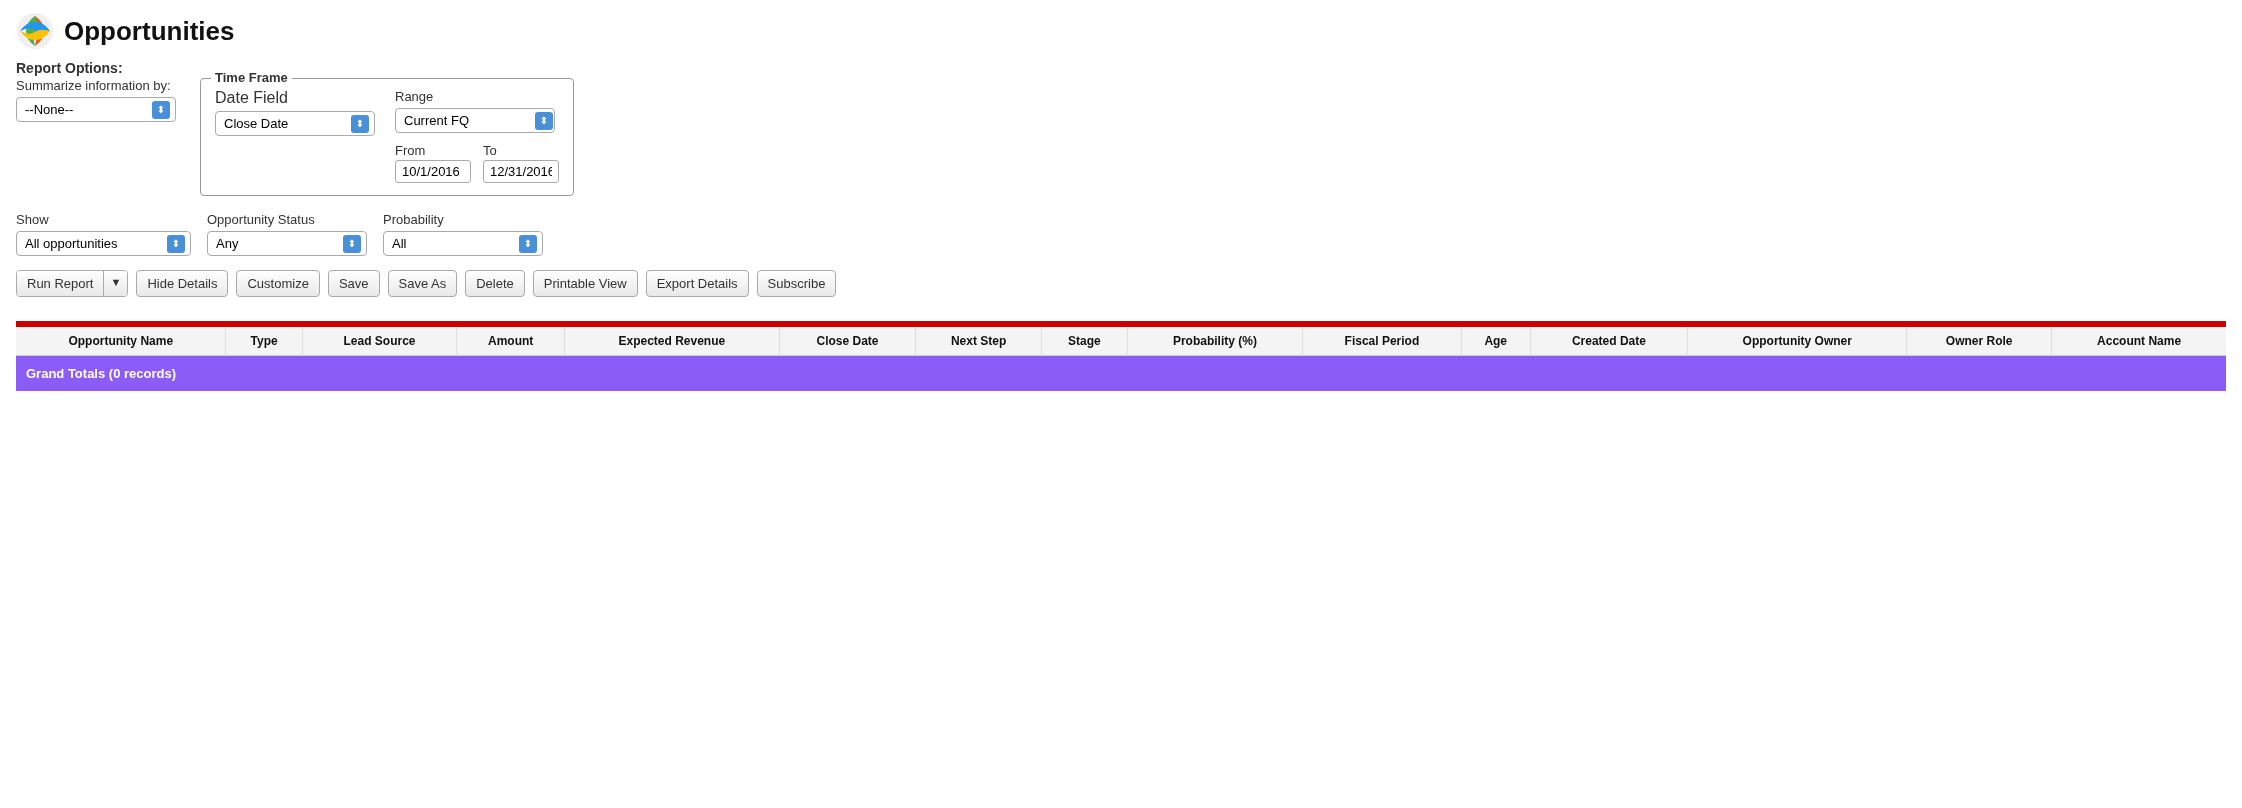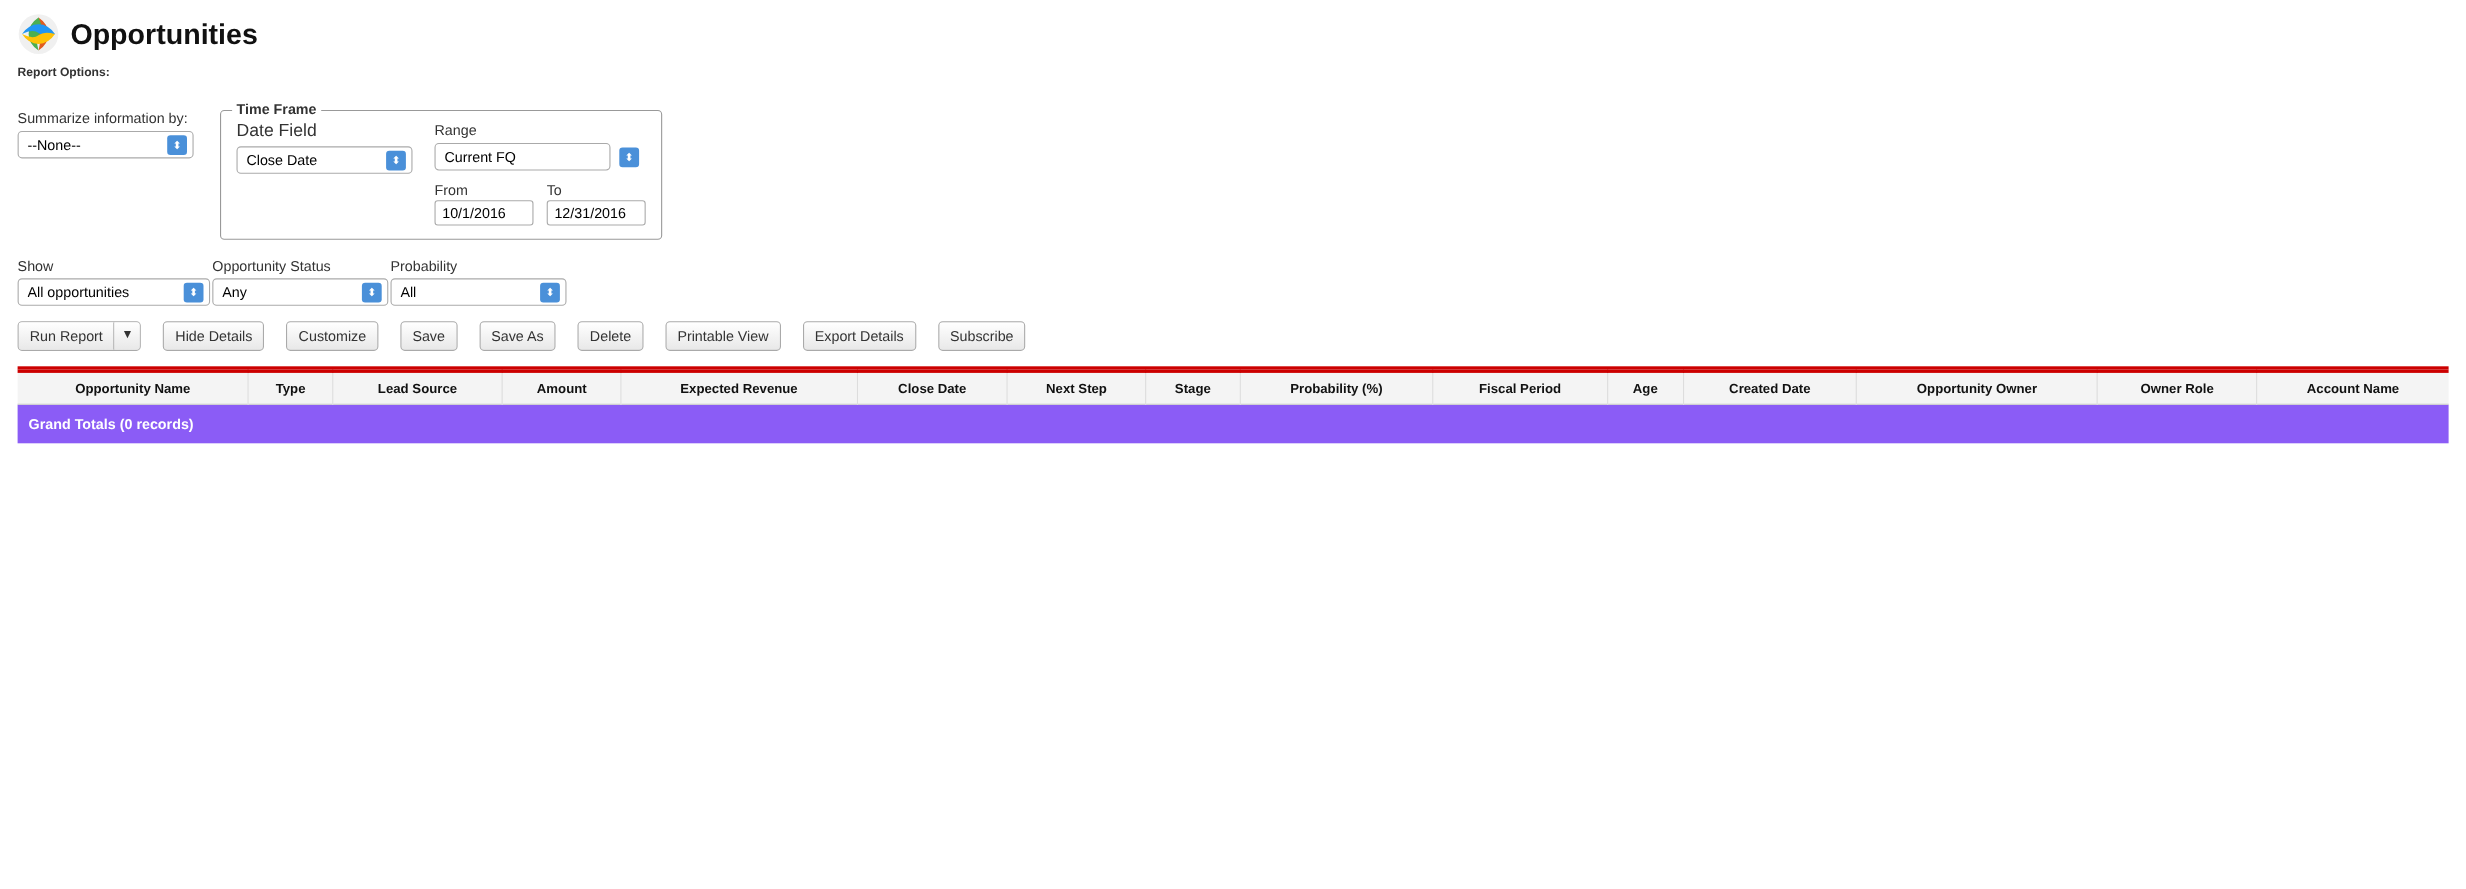--- a/index.html
+++ b/index.html
@@ -30,22 +30,22 @@
     }
     .report-status {
       margin-bottom: 14px;
       font-size: 13px;
     }
     .report-status-label {
       font-weight: bold;
     }
     .report-options-label {
       font-weight: bold;
-      margin-bottom: 28px;
-      font-size: 11px;
+      margin-bottom: 2px;
+      font-size: 14px;
     }
     .options-row {
       display: flex;
       align-items: flex-start;
       gap: 24px;
       margin-bottom: 16px;
     }
     .summarize-section {
       display: flex;
       flex-direction: column;
@@ -137,42 +137,42 @@
     }
     .from-to-item label {
       font-size: 13px;
       color: #333;
     }
     .from-to-item input {
       border: 1px solid #aaa;
       border-radius: 3px;
       padding: 3px 6px;
       font-size: 13px;
-      width: 90px;
+      width: 76px;
     }
     .filters-row {
       display: flex;
       align-items: flex-end;
-      gap: 2px;
+      gap: 16px;
       margin-bottom: 14px;
     }
     .filter-group {
       display: flex;
       flex-direction: column;
       gap: 4px;
     }
     .filter-group label {
       font-size: 13px;
       color: #333;
     }
     .toolbar {
       display: flex;
       align-items: flex-end;
-      gap: 20px;
-      margin-bottom: 14px;
+      gap: 8px;
+      margin-bottom: 24px;
     }
     .btn {
       background: linear-gradient(to bottom, #fff 0%, #e8e8e8 100%);
       border: 1px solid #aaa;
       border-radius: 4px;
       padding: 5px 10px;
       font-size: 13px;
       cursor: pointer;
       color: #333;
       white-space: nowrap;

